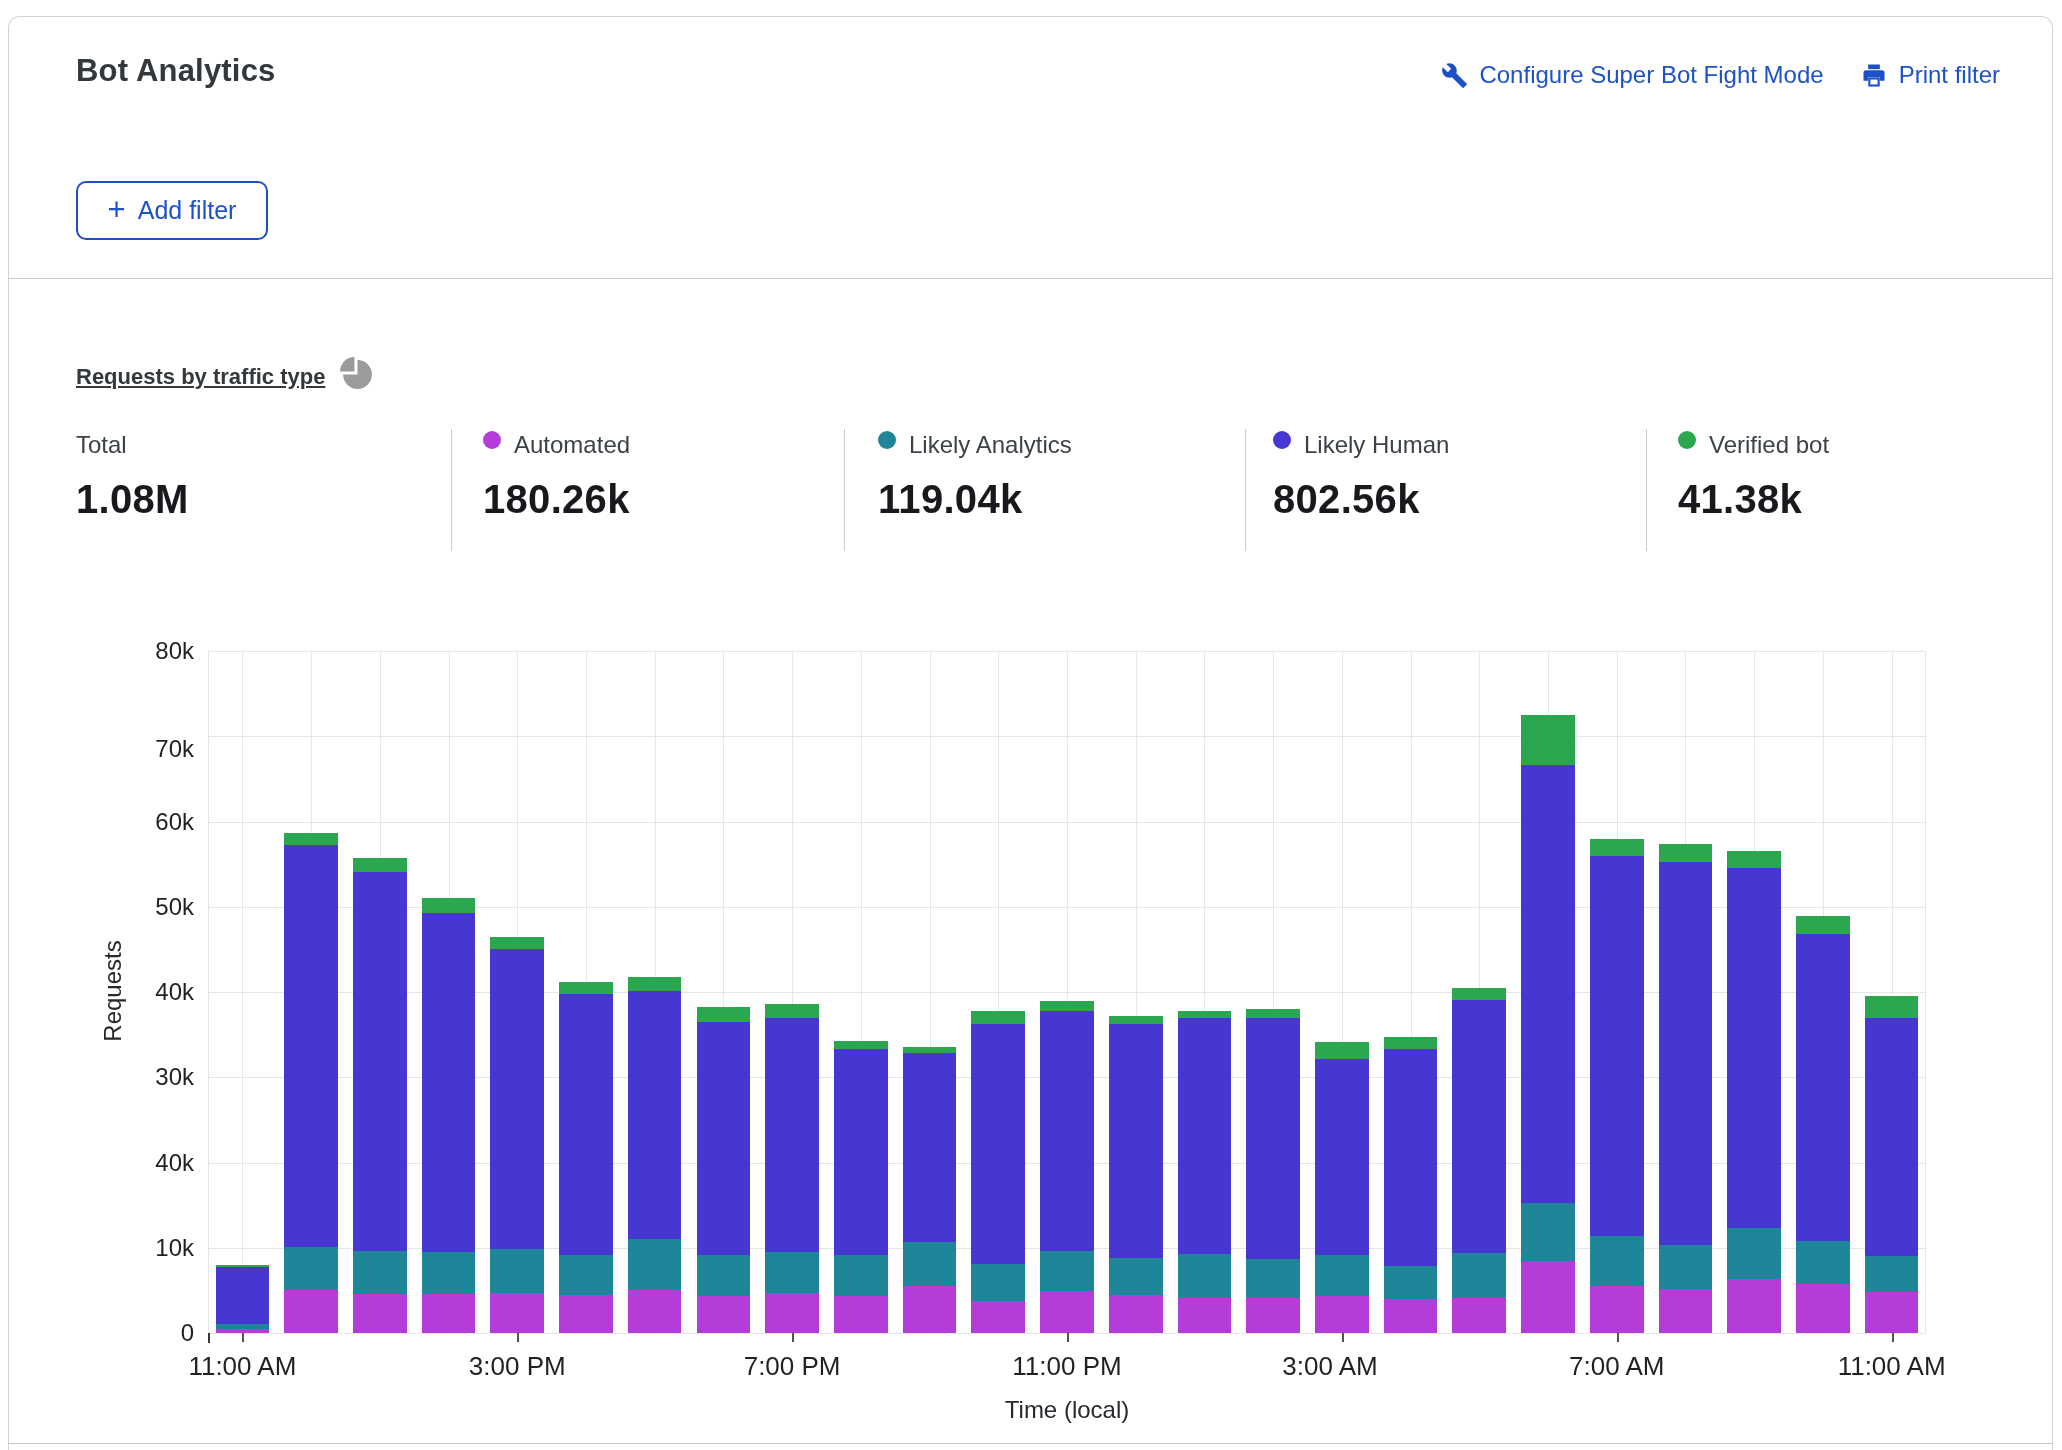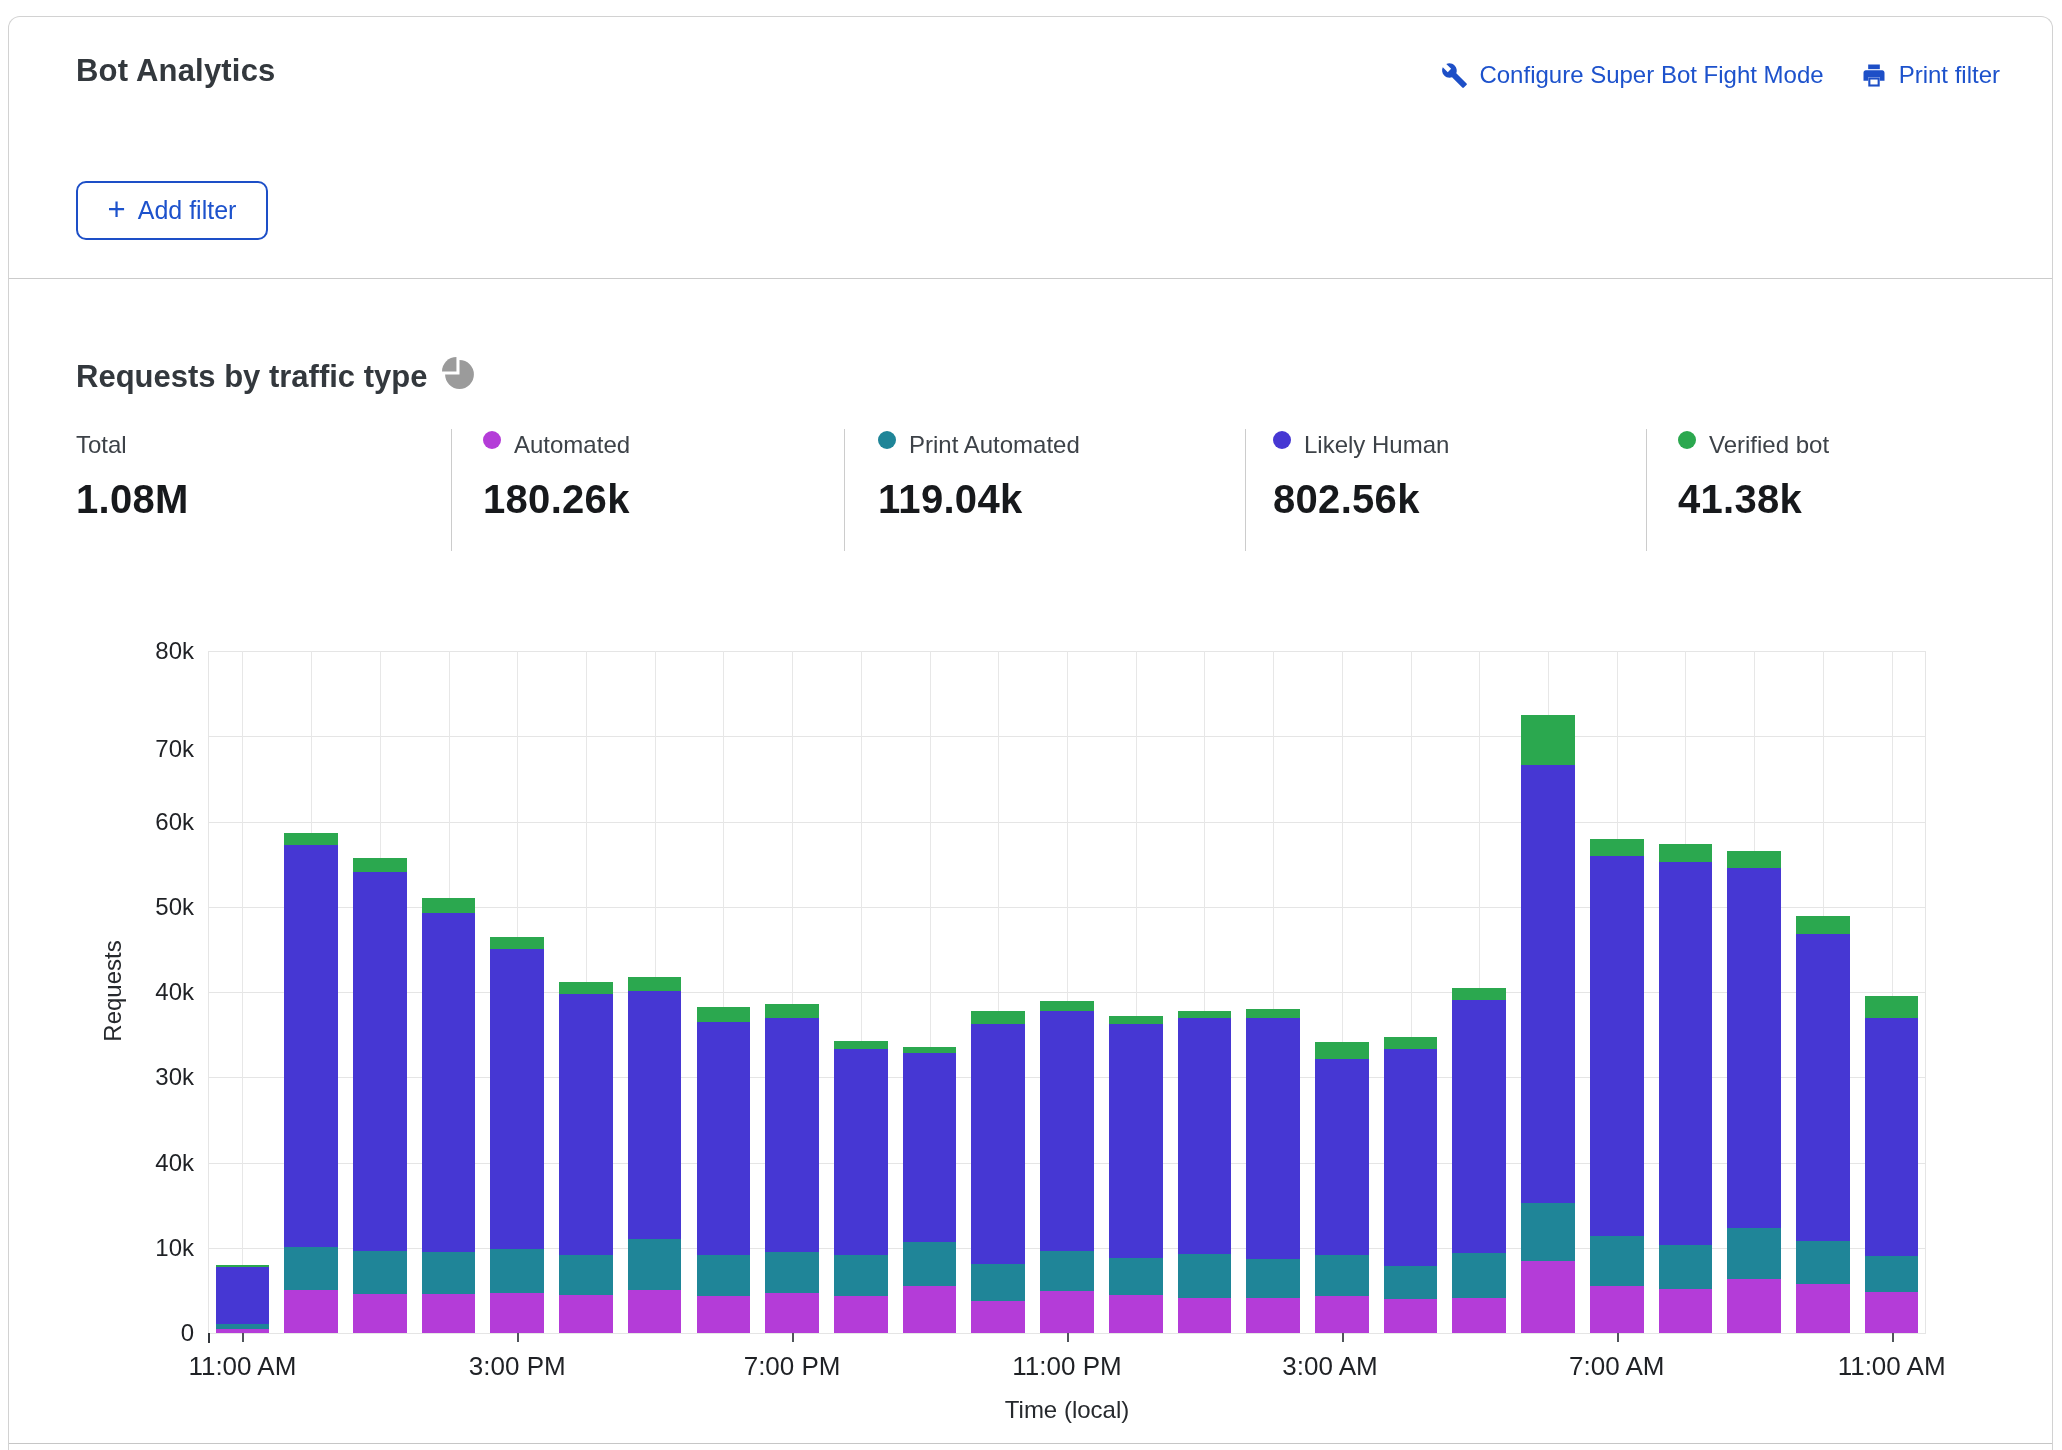--- a/index.html
+++ b/index.html
@@ -15,21 +15,21 @@
                     display:flex; align-items:center; justify-content:center; gap:12px; cursor:pointer; }
   .btn-add-filter .plus { font-size:31px; font-weight:400; line-height:1; margin-top:-3px; }
   .btn-add-filter .lbl { font-size:25px; }
   .dropdown { position:absolute; left:1680px; top:155px; width:303px; height:66px; background:#fff;
               border:1px solid #8e8e8e; border-radius:10px; display:flex; align-items:center; cursor:pointer; }
   .dropdown .val { font-size:25px; color:#3a3f45; padding-left:22px; flex:1; }
   .caret { width:0; height:0; border-left:11px solid transparent; border-right:11px solid transparent;
            border-top:14px solid #666; margin-right:26px; }
   .divider-h { position:absolute; left:0; right:0; height:1px; background:#cbcbcb; }
   .section-title { position:absolute; left:67px; top:339px; display:flex; align-items:center; gap:14px; }
-  .section-title .txt { font-size:31px; font-weight:700; color:#33383d; }
+  .section-title .txt { font-size:22px; font-weight:700; color:#33383d;text-decoration:underline; }
   .stat-col { position:absolute; top:414px; }
   .stat-label { display:flex; align-items:flex-start; gap:13px; font-size:24px; color:#3d4248; height:30px; }
   .dot { width:18px; height:18px; border-radius:50%; display:inline-block; }
   .stat-value { margin-top:16px; font-size:40px; font-weight:700; color:#17191c; letter-spacing:.3px; }
   .stat-div { position:absolute; top:412px; width:1px; height:122px; background:#ccc; }
   .plot { position:absolute; left:199px; top:634px; width:1718px; height:682px; }
   .gridline-h { position:absolute; left:0; right:0; height:1px; background:#e5e5e5; }
   .plot-edge { position:absolute; top:0; bottom:0; width:1px; background:#e5e5e5; }
   .slots { position:absolute; left:0; top:0; right:0; bottom:0; display:flex; }
   .slot { flex:1; position:relative; }
@@ -103,21 +103,21 @@
       <div class="stat-col" style="left: 474px;">
         <div class="stat-label">
           <span class="dot" style="background: rgb(180, 60, 216);"></span>
           <span>Automated</span>
         </div>
         <div class="stat-value">180.26k</div>
       </div>
       <div class="stat-col" style="left: 869px;">
         <div class="stat-label">
           <span class="dot" style="background: rgb(31, 133, 152);"></span>
-          <span>Print Automated</span>
+          <span>Likely Analytics</span>
         </div>
         <div class="stat-value">119.04k</div>
       </div>
       <div class="stat-col" style="left: 1264px;">
         <div class="stat-label">
           <span class="dot" style="background: rgb(70, 55, 211);"></span>
           <span>Likely Human</span>
         </div>
         <div class="stat-value">802.56k</div>
       </div>

